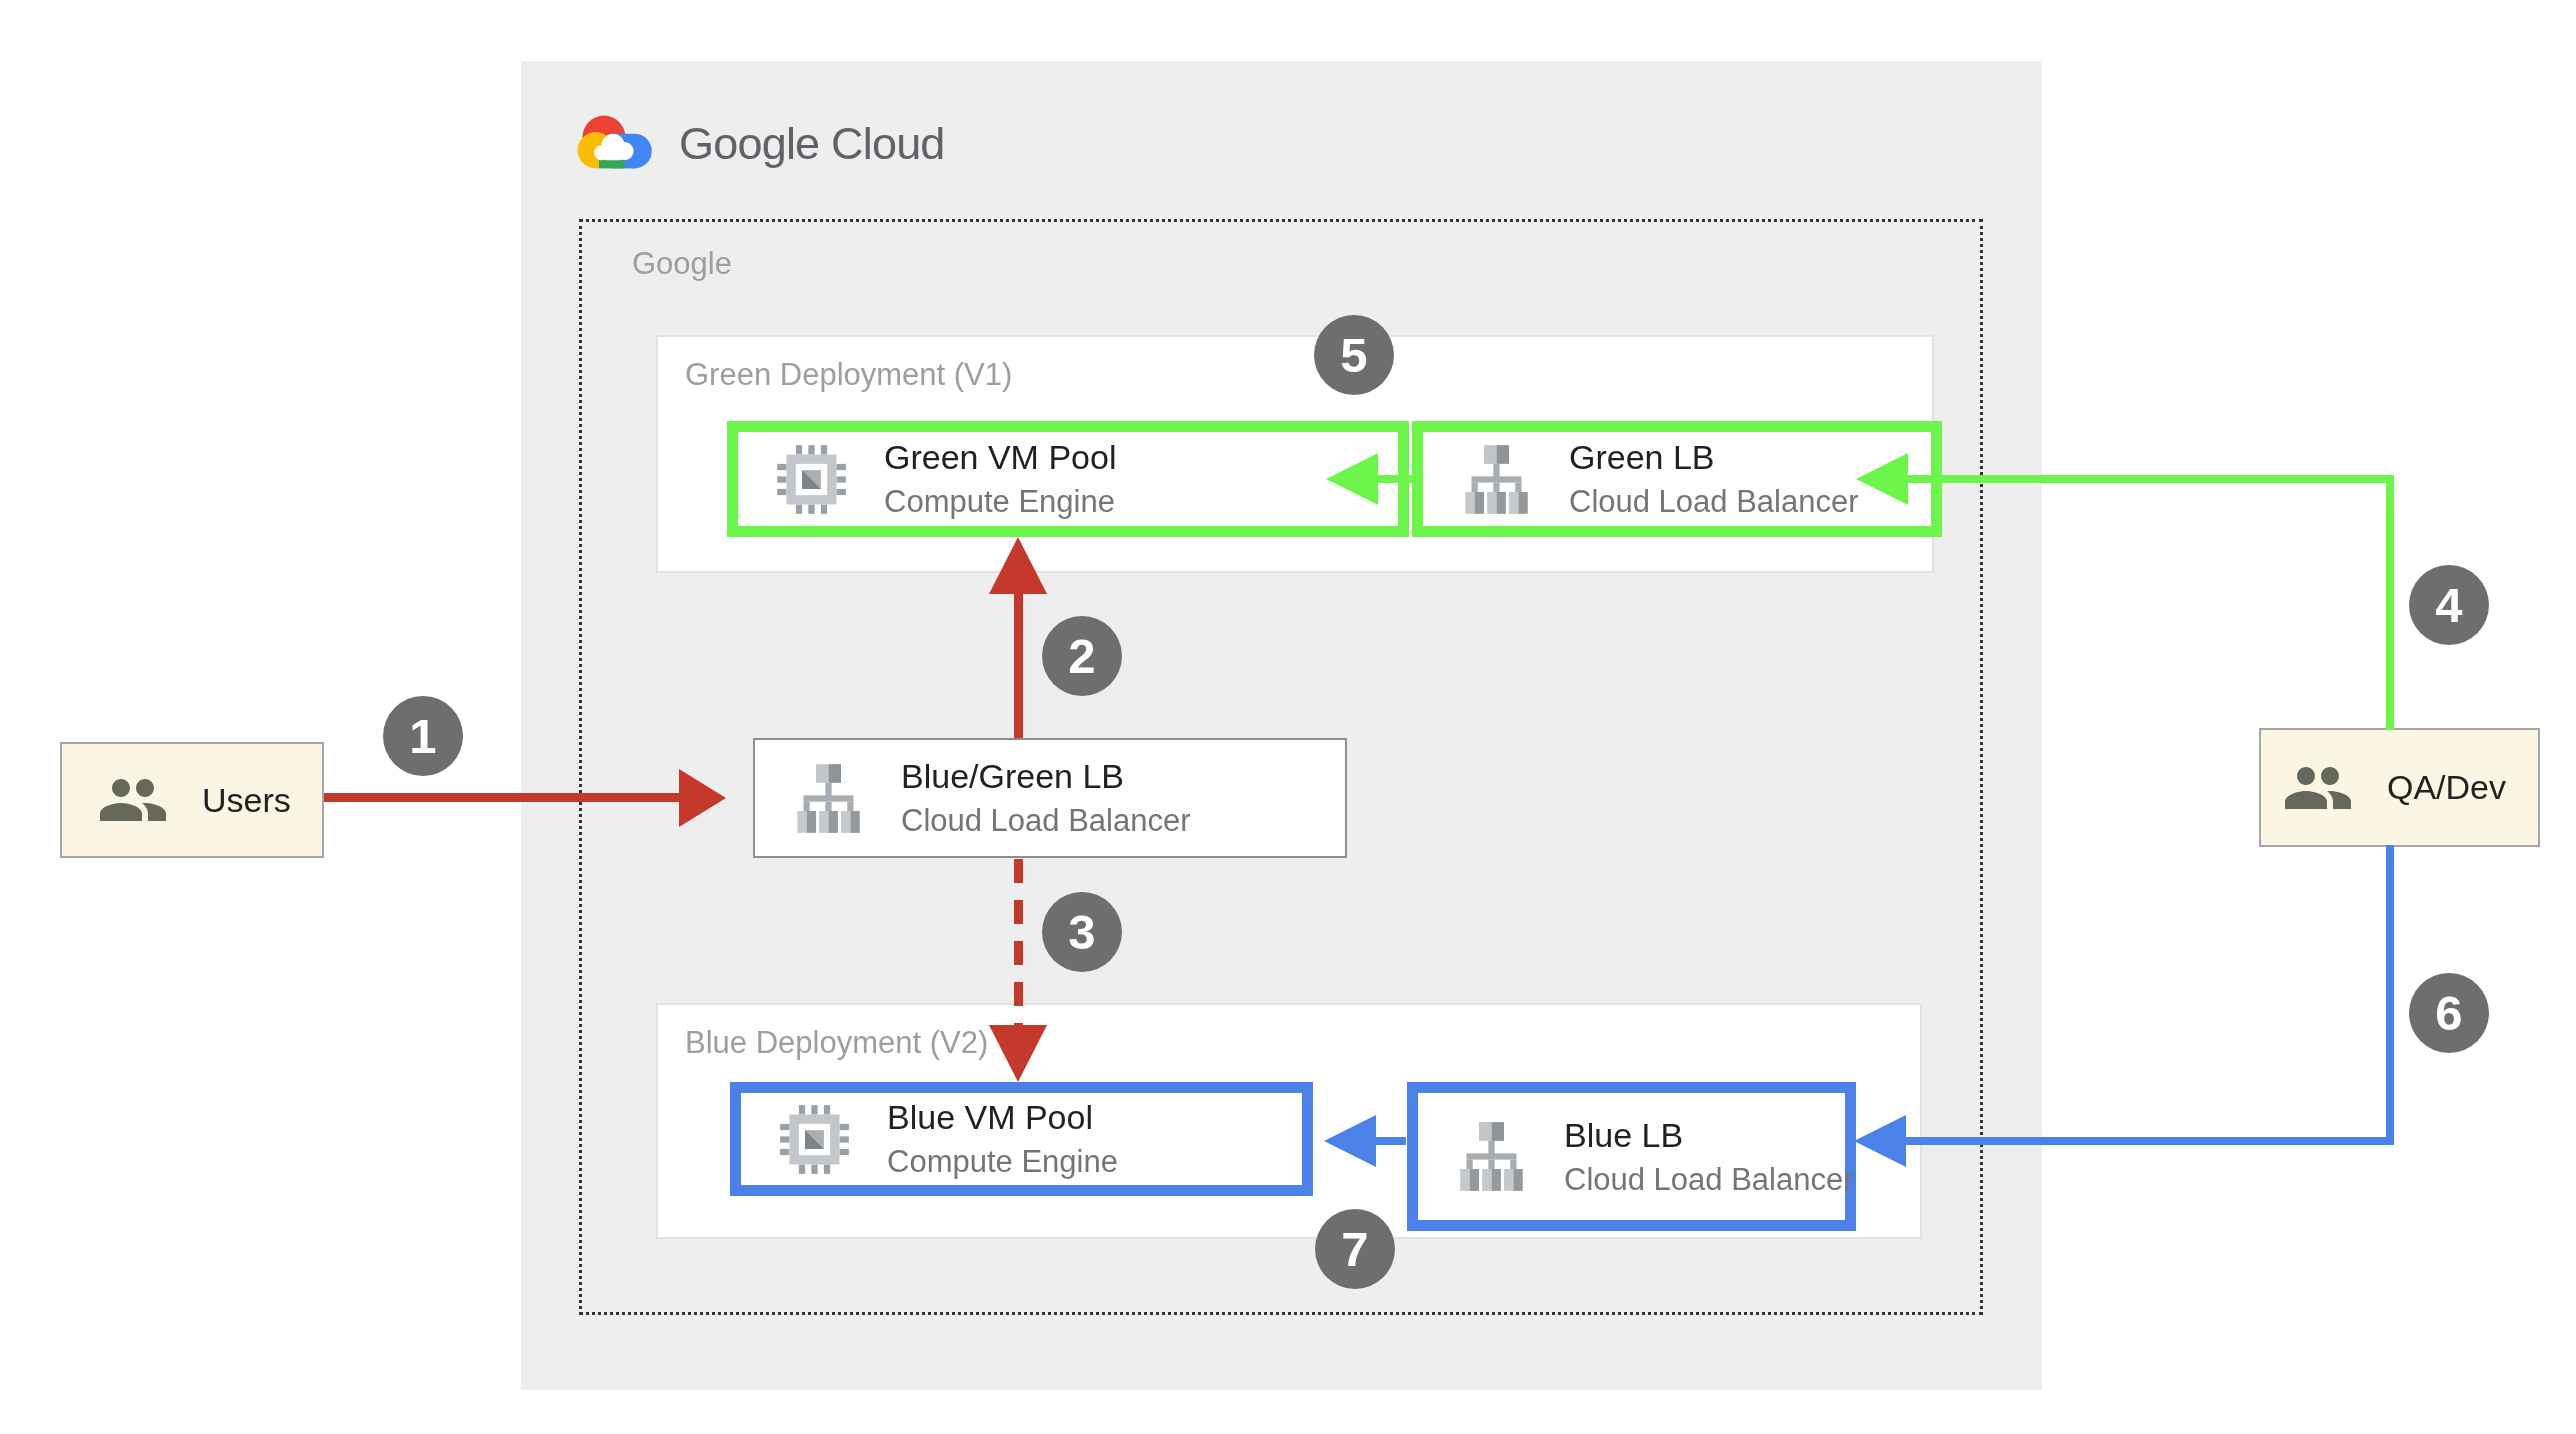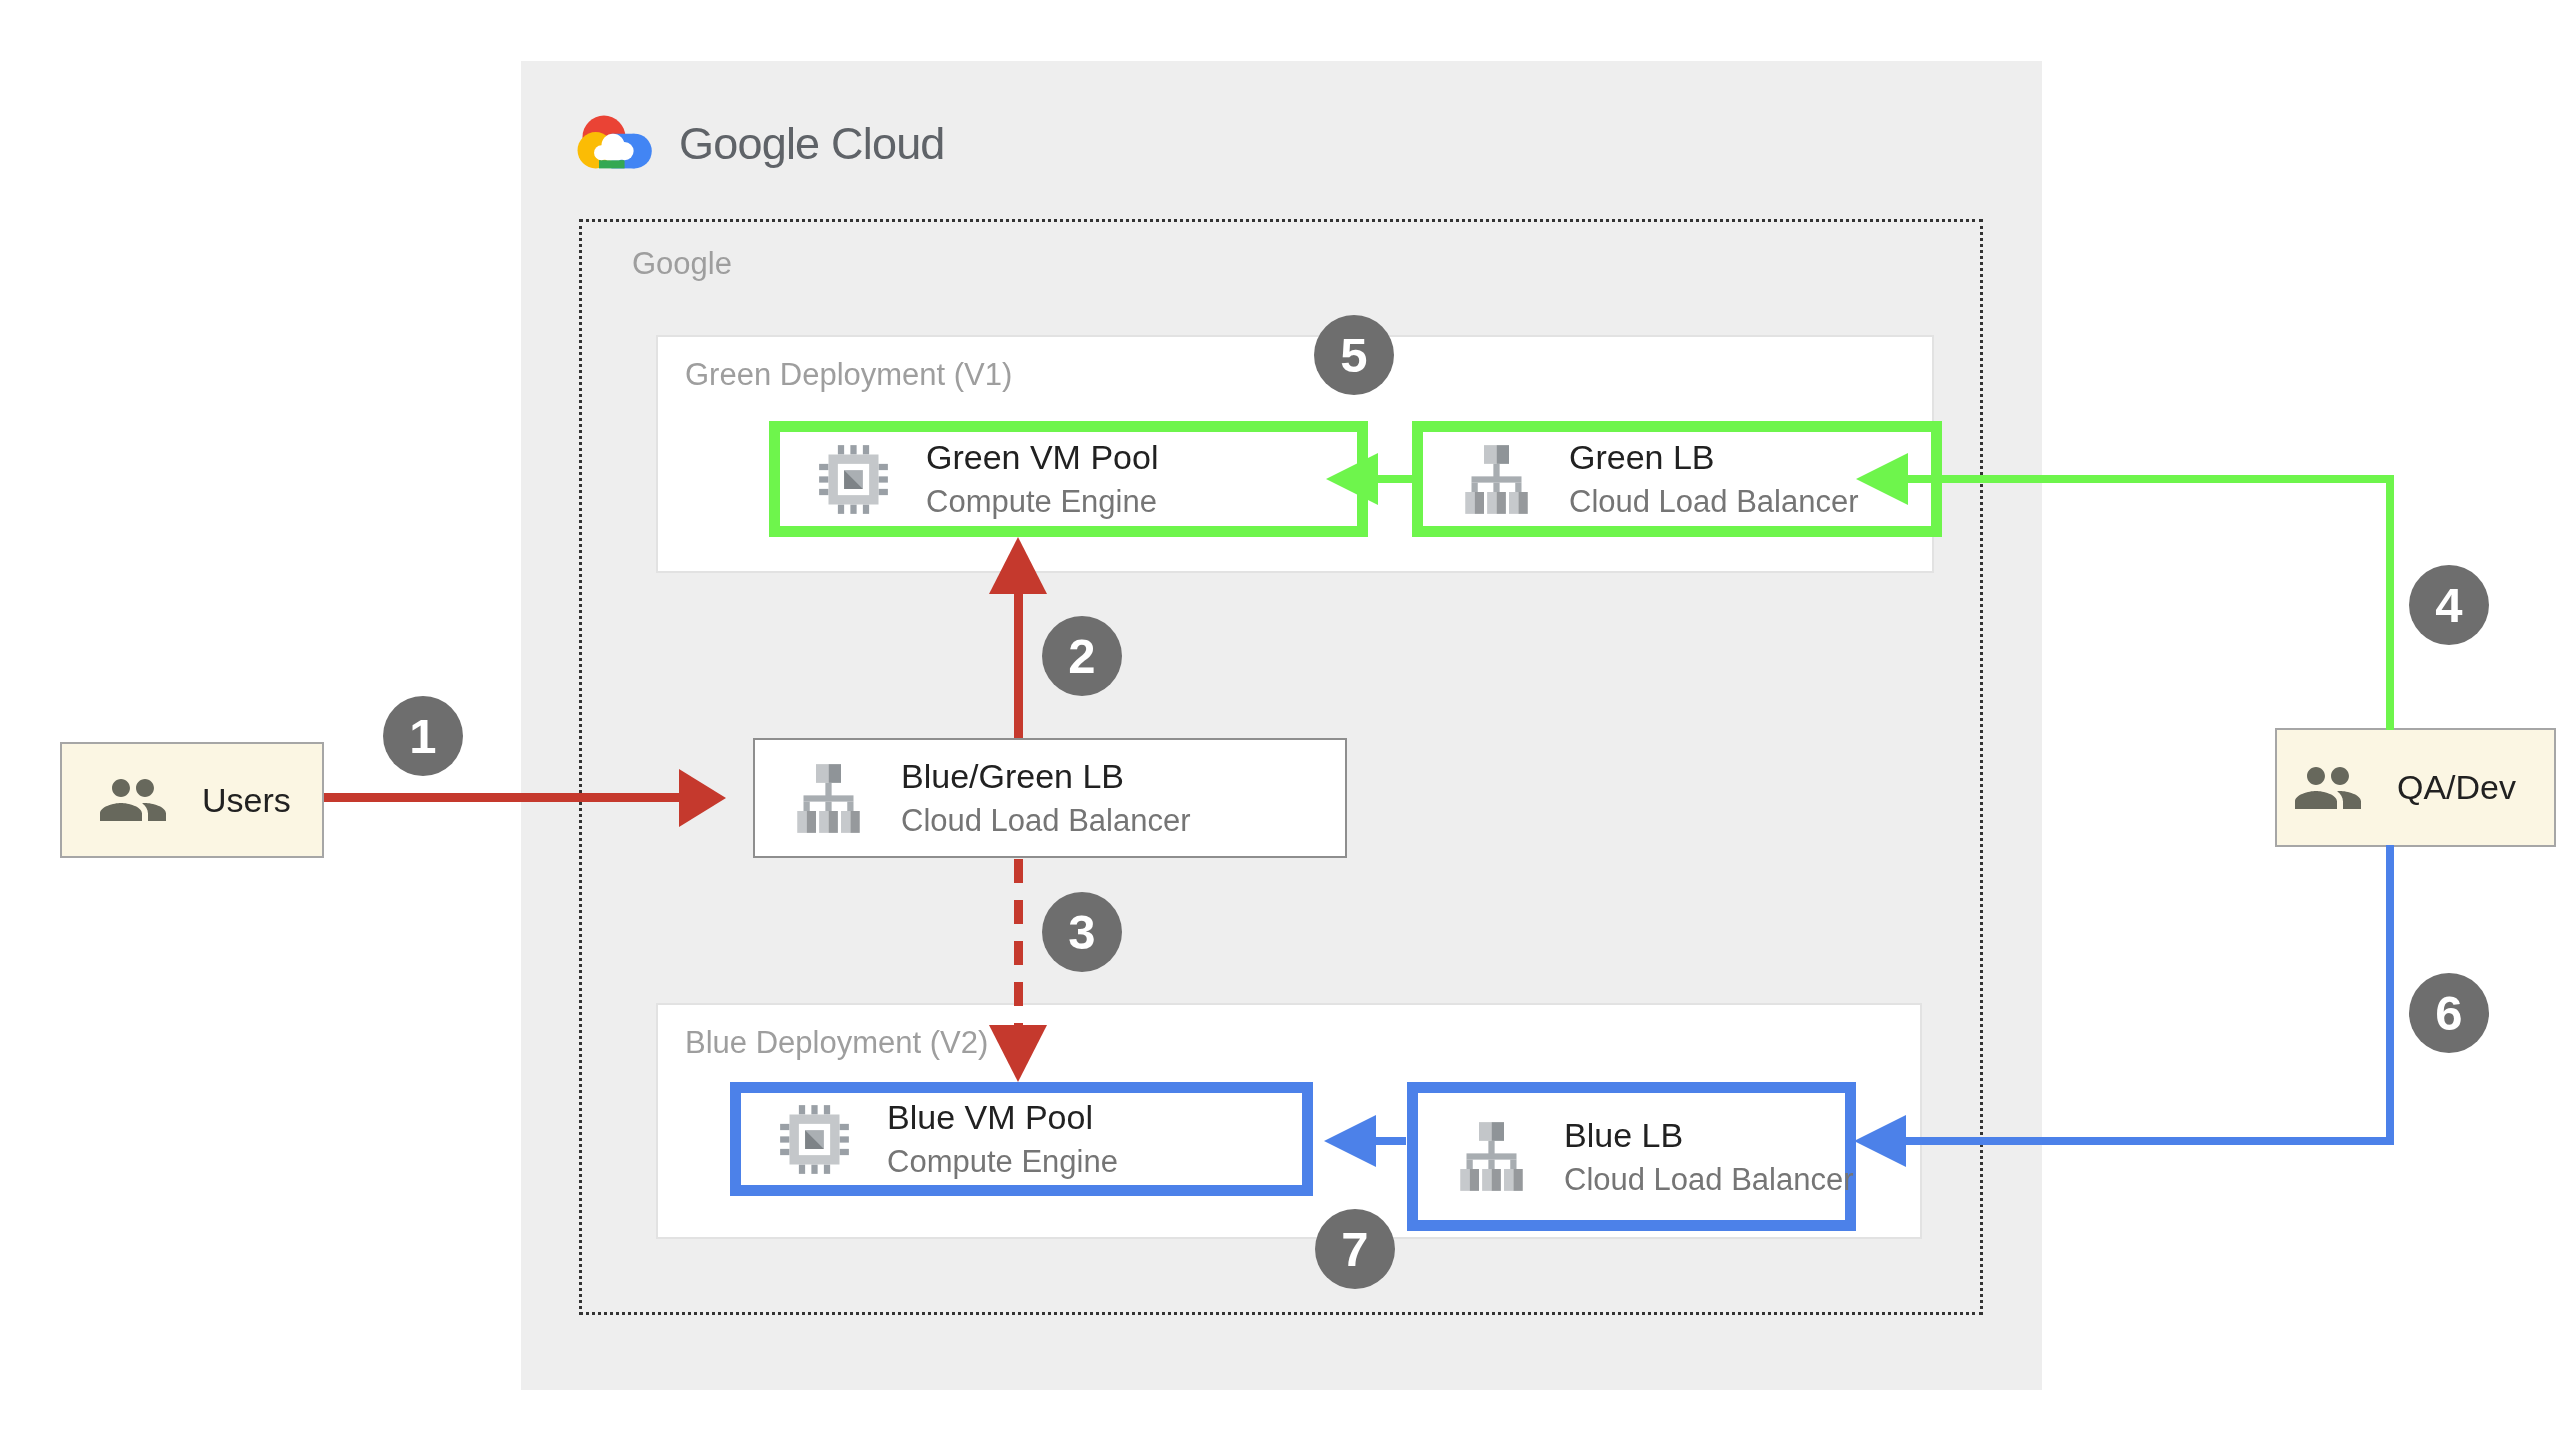--- a/index.html
+++ b/index.html
@@ -24,31 +24,31 @@
   #green-dep { left:656px; top:335px; width:1278px; height:238px; }
   #blue-dep  { left:656px; top:1003px; width:1266px; height:236px; }
   .dep-label { position:absolute; left:27px; top:20.4px; font-size:31px; color:#9E9E9E; white-space:nowrap; }
 
   
   .node { position:absolute; box-sizing:border-box; background:#ffffff; display:flex; align-items:center;
     padding-left:36px; gap:35px; z-index:10; }
   .node .txt { display:flex; flex-direction:column; }
   .t1 { font-size:34px; color:#212121; margin-bottom:7px; white-space:nowrap; }
   .t2 { font-size:31px; color:#757575; white-space:nowrap; }
-  #green-vm { left:769px;  top:421px;  width:599px; height:116px; border:11px solid #6EF54C; }
+  #green-vm { left:727px;  top:421px;  width:682px; height:116px; border:11px solid #6EF54C; }
   #green-lb { left:1412px; top:421px;  width:530px; height:116px; border:11px solid #6EF54C; }
   #bg-lb    { left:753px;  top:738px;  width:594px; height:120px; border:2.4px solid #8E8E8E; }
   #blue-vm  { left:730px;  top:1082px; width:583px; height:114px; border:11px solid #4C81E9; }
   #blue-lb  { left:1407px; top:1082px; width:449px; height:149px; border:11px solid #4C81E9; }
 
   
   .actor { position:absolute; box-sizing:border-box; background:#FBF6E3; border:2.4px solid #A6A6A6;
     display:flex; align-items:center; gap:33px; z-index:10; }
   #users { left:60px;   top:742px; width:264px; height:116px; padding-left:35px; }
-  #qadev { left:2259px; top:728px; width:281px; height:119px; padding-left:15px;margin-left:16px; }
+  #qadev { left:2259px; top:728px; width:281px; height:119px; padding-left:21px; }
   .actor .t1 { margin-bottom:0; }
 
   .icon-chip svg   { width:75px;  height:75px; display:block; }
   .icon-lb svg     { width:75px;  height:69px; display:block; }
   .icon-people svg { width:72px;  height:72px; display:block; }
 
   
   .line, .head { position:absolute; z-index:20; }
   .head { width:0; height:0; }
   #a1-line { left:324px;  top:793px; width:357px; height:9.4px; background:#C5392D; }

